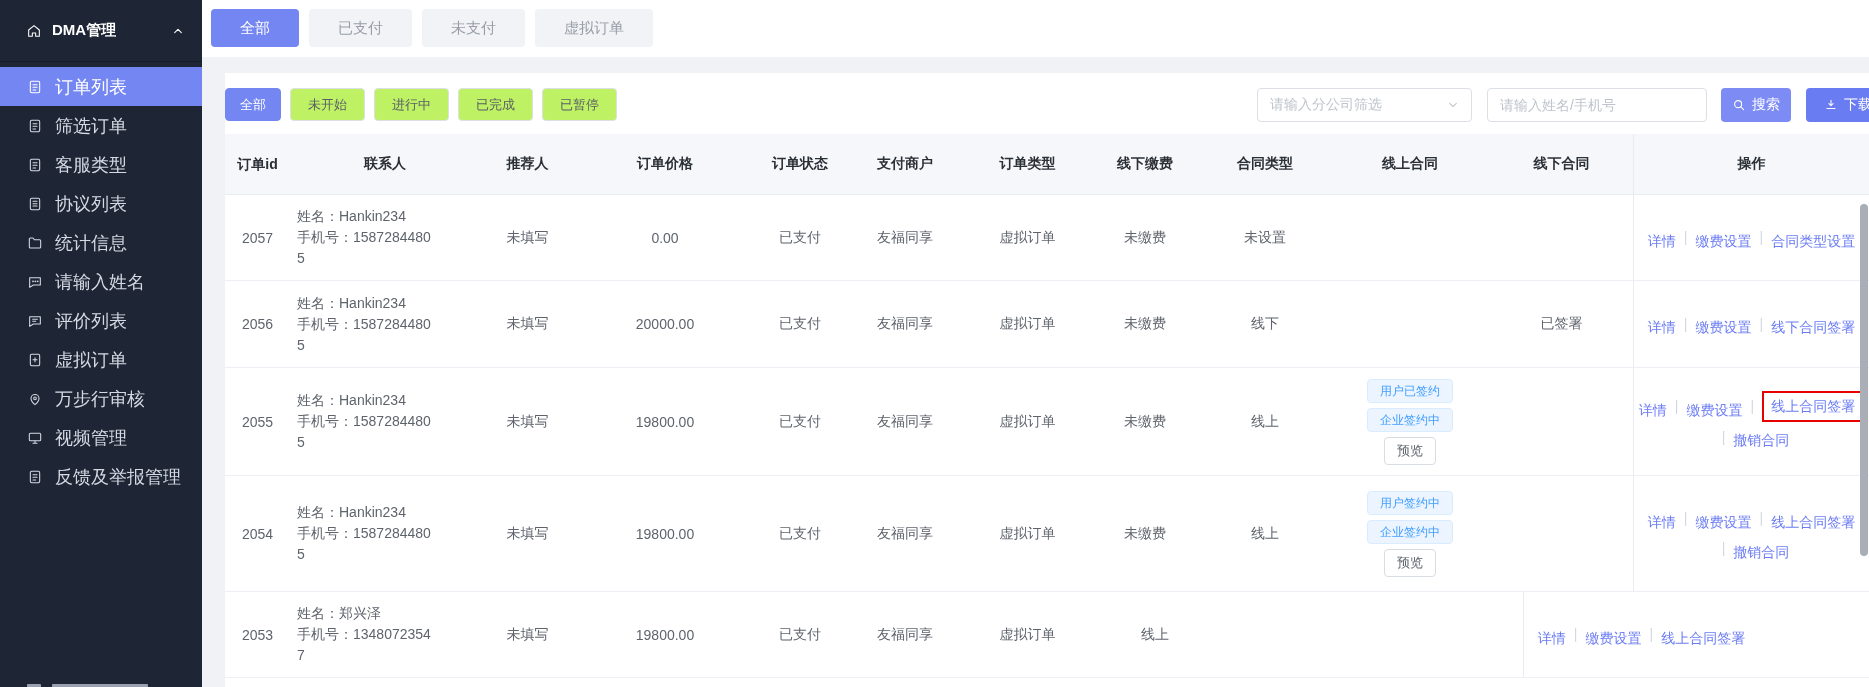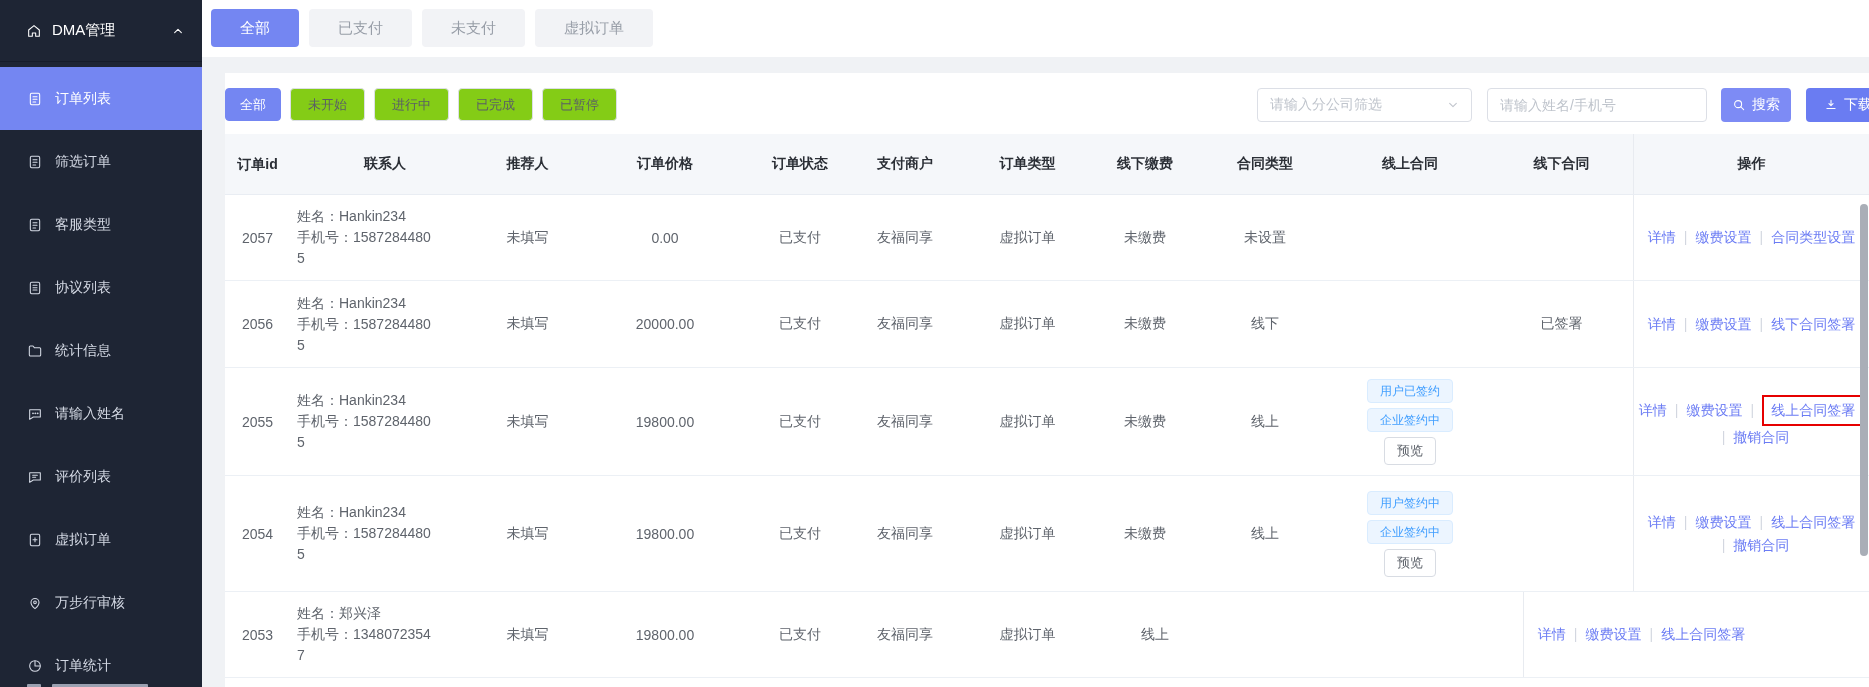--- a/index.html
+++ b/index.html
@@ -7,43 +7,43 @@
     --badge-border:#d9ecff; --box-red:#e60000; --sidebar-bg:#1e2534;
     --page-bg:#f0f2f5; --border:#ecf0f5; --cell-text:#5f646c; --head-text:#2b2f36;
   }
   *{box-sizing:border-box;margin:0;padding:0;font-family:"Liberation Sans","DejaVu Sans",sans-serif;}
   html,body{width:1869px;height:687px;overflow:hidden;}
   body{position:relative;background:var(--page-bg);}
 
   
   .sidebar{position:absolute;left:0;top:0;width:202px;height:687px;background:var(--sidebar-bg);overflow:hidden;}
   .sidebar-header{height:62px;display:flex;align-items:center;gap:10px;padding:0 16px 0 26px;
-    color:#fff;font-size:15px;font-weight:400;border-bottom:1px solid #161c2a;}
+    color:#fff;font-size:15px;font-weight:700;border-bottom:1px solid #161c2a;}
   .sidebar-header .chev{margin-left:auto;display:flex;}
   .menu{padding-top:5px;}
-  .menu-item{height:63px;display:flex;align-items:center;gap:12px;padding-left:27px;
-    color:#d4d9e4;font-size:14px;cursor:pointer;}
+  .menu-item{height:39px;display:flex;align-items:center;gap:12px;padding-left:27px;
+    color:#d4d9e4;font-size:18px;cursor:pointer;}
   .menu-item.active{background:var(--accent);color:#fff;}
   .icon{display:inline-flex;flex:none;}
   .icon svg{width:16px;height:16px;stroke:currentColor;fill:none;stroke-width:1.6;stroke-linecap:round;stroke-linejoin:round;}
   .sliver{position:absolute;left:27px;top:684px;display:flex;gap:11px;}
   .sliver i{display:block;height:4px;background:#9aa0b0;border-radius:1px;}
   .sliver i:first-child{width:14px;} .sliver i:last-child{width:96px;}
 
   
   .topbar{position:absolute;left:202px;top:0;width:1667px;height:57px;background:#fff;}
   .tabs{display:flex;gap:10px;padding:9px 0 0 9px;}
   .tab{height:38px;padding:0 29px;display:flex;align-items:center;border-radius:4px;
     background:#f2f3f6;color:#989ea8;font-size:15px;cursor:pointer;white-space:nowrap;}
   .tab.active{background:var(--accent);color:#fff;}
 
   
   .card{position:absolute;left:225px;top:73px;width:1644px;height:614px;background:#fff;overflow:hidden;}
   .fbar{position:absolute;top:15px;left:0;display:flex;gap:9px;}
-  .fbtn{height:33px;padding:0 17px;background:#84cc16;border:1px solid #dcdfe6;border-radius:4px;
+  .fbtn{height:33px;padding:0 17px;background:#bef264;border:1px solid #dcdfe6;border-radius:4px;
     color:#5a5e66;font-size:13px;display:flex;align-items:center;cursor:pointer;white-space:nowrap;}
   .fbtn.active{background:var(--accent);border-color:var(--accent);color:#fff;padding:0 14px;}
 
   .select-box{position:absolute;top:15px;left:1032px;width:215px;height:34px;border:1px solid #dcdfe6;
     border-radius:4px;display:flex;align-items:center;padding:0 10px 0 12px;color:#bfc4cc;font-size:14px;cursor:pointer;}
   .select-box .chev{margin-left:auto;display:flex;color:#c0c4cc;}
   .text-input{position:absolute;top:15px;left:1262px;width:220px;height:34px;border:1px solid #dcdfe6;
     border-radius:4px;padding:0 12px;font-size:14px;color:#5f646c;outline:none;}
   .text-input::placeholder{color:#bfc4cc;}
   .btn{position:absolute;top:15px;height:34px;border:none;border-radius:4px;color:#fff;font-size:14px;
@@ -57,21 +57,21 @@
   .tr{display:flex;align-items:center;border-bottom:1px solid var(--border);}
   .td{display:flex;align-items:center;justify-content:center;text-align:center;
     font-size:14px;color:var(--cell-text);height:100%;}
   .thead .tr{height:61px;background:#f5f7fa;border-bottom:1px solid #e9edf3;}
   .thead .td{font-weight:700;color:var(--head-text);}
   .th-id-label{display:inline-block;width:44px;text-align:center;line-height:19px;}
   .td-contact{justify-content:flex-start;text-align:left;padding-left:7px;line-height:21px;}
   .td-ops{border-left:1px solid #e8ebf0;flex-direction:column;justify-content:center;}
   .thead .td-ops{flex-direction:row;}
   .op-line{display:flex;align-items:center;justify-content:center;line-height:23px;}
-  .op-link{color:var(--link);cursor:pointer;white-space:nowrap;}
+  .op-link{color:var(--link);cursor:pointer;white-space:nowrap;margin-top:7px;}
   .op-sep{color:#d3d7e0;margin:0 8px;}
   .op-box{border:2px solid var(--box-red);padding:2px 7px;display:inline-block;}
   .badge{display:inline-block;background:var(--badge-bg);border:1px solid var(--badge-border);
     color:var(--badge-text);font-size:12px;padding:4px 12px;border-radius:4px;line-height:14px;white-space:nowrap;}
   .preview-btn{background:#fff;border:1px solid #d8dce3;border-radius:4px;color:#5f646c;
     font-size:13px;padding:6px 12px;cursor:pointer;line-height:14px;}
   .td-online{flex-direction:column;gap:5px;}
 
   .scrollbar-thumb{position:absolute;left:1860px;top:204px;width:8px;height:352px;
     background:#a9aeb7;border-radius:4px;}
@@ -168,29 +168,20 @@
         <span>虚拟订单</span>
       </div>
       <div class="menu-item">
         <span class="icon">
           <svg viewBox="0 0 24 24">
             <path d="M12 20.5s-6-5-6-9.3A6 6 0 0 1 18 11.2c0 4.3-6 9.3-6 9.3z"></path>
             <circle cx="12" cy="11" r="2"></circle>
           </svg>
         </span>
         <span>万步行审核</span>
-      </div>
-      <div class="menu-item">
-        <span class="icon">
-          <svg viewBox="0 0 24 24">
-            <circle cx="12" cy="12" r="8"></circle>
-            <path d="M12 4.5V12h7.5"></path>
-          </svg>
-        </span>
-        <span>订单统计</span>
       </div>
       <div class="menu-item">
         <span class="icon">
           <svg viewBox="0 0 24 24">
             <rect x="3.5" y="5" width="17" height="11" rx="1.5"></rect>
             <path d="M9 20h6M12 16.5V20"></path>
           </svg>
         </span>
         <span>视频管理</span>
       </div>

